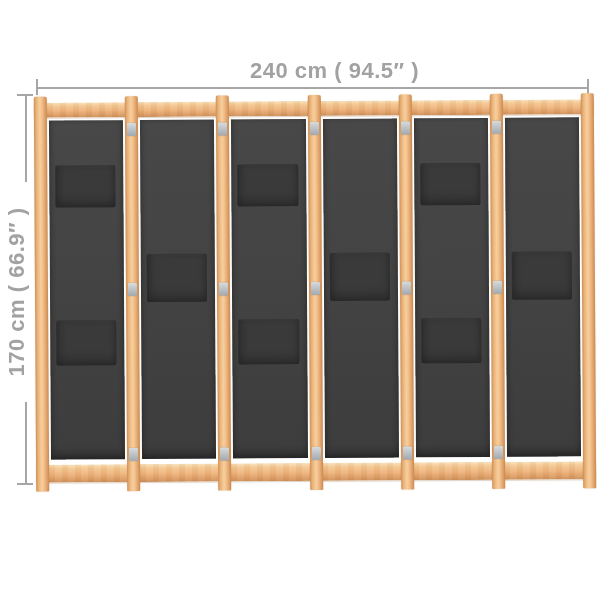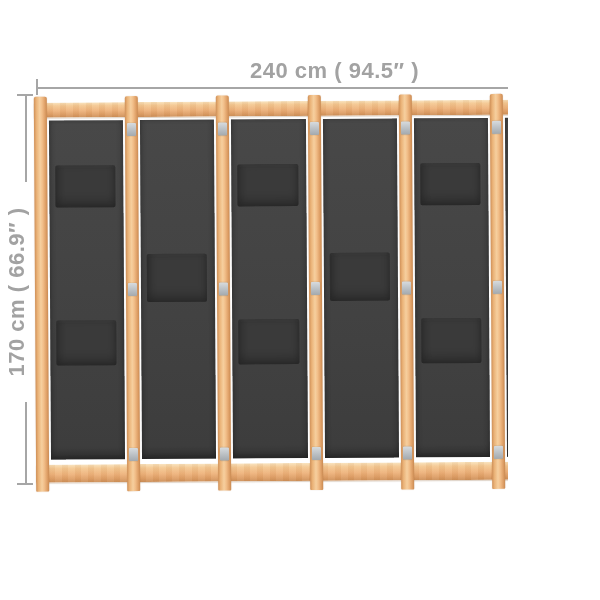--- a/index.html
+++ b/index.html
@@ -1,18 +1,18 @@
 <!DOCTYPE html>
 <html style="--wood-mid: #f0bd8a; --wood-highlight: #f8dcb4; --wood-shadow: #cc8f58; --fabric: #434343; --pocket: #3a3a3a; --hinge: #bfc4c8; --dimension-line: #a6a6a6; --dimension-text: #a2a2a2; --background: #ffffff;"><head>
 <meta charset="utf-8">
 <style>
   html,body{margin:0;padding:0;background:#ffffff;}
   #scene{
     position:relative;
-    width:508px;height:600px;
+    width:600px;height:600px;
     background:#ffffff;
     overflow:hidden;
     font-family:"Liberation Sans", sans-serif;
   }
   
   .dim-line{position:absolute;background:var(--dimension-line);}
   .dim-tick{position:absolute;background:var(--dimension-line);}
   .dim-label{
     position:absolute;
     color:var(--dimension-text);

